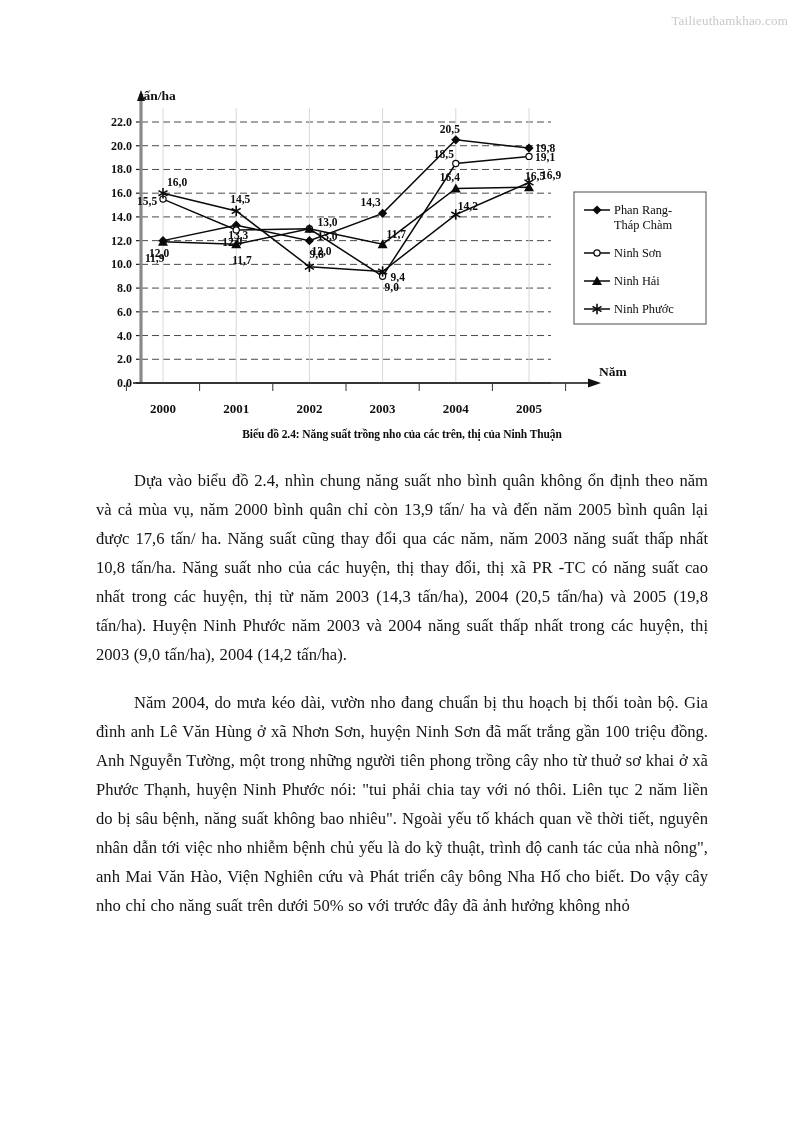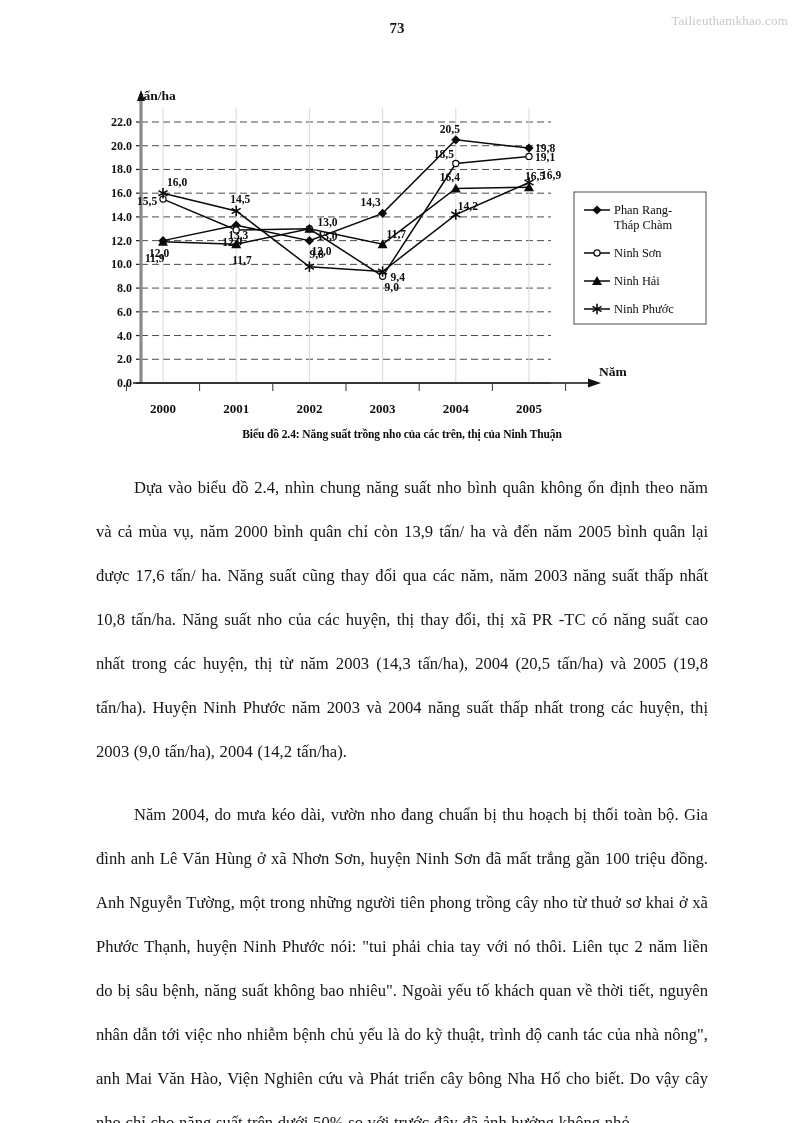--- a/index.html
+++ b/index.html
@@ -53,35 +53,34 @@
 
   
   .body-text{
     position:absolute;
     left:96px;top:466px;
     width:612px;
   }
   .para{
     font-family:"Liberation Serif",serif;
     font-size:16.6px;
-    line-height:44px;
+    line-height:29px;
     text-align:justify;
     text-indent:38px;
     margin:0 0 19px 0;
     color:#141414;
     word-spacing:.5px;
   }
 </style>
 </head>
 <body>
 
 <div class="page">
 
   <div class="watermark">Tailieuthamkhao.com</div>
-  <div class="page-number">73</div>
 
   <div class="figure">
     <svg class="chart-svg" id="chart" width="612" height="370" viewBox="0 0 612 370">
         <rect x="45" y="28" width="410" height="277" fill="#ffffff"></rect>
         <line x1="45" y1="305" x2="455" y2="305" stroke="#4a4a4a" stroke-width="1" stroke-dasharray="0"></line>
         <line x1="40" y1="305" x2="45" y2="305" stroke="#202020" stroke-width="1.2"></line>
         <text x="36" y="309" font-family="&quot;Liberation Serif&quot;, serif" font-size="12" font-weight="bold" text-anchor="end" fill="#101010">0.0</text>
         <line x1="45" y1="281.27272727272725" x2="455" y2="281.27272727272725" stroke="#4a4a4a" stroke-width="1" stroke-dasharray="7,4"></line>
         <line x1="40" y1="281.27272727272725" x2="45" y2="281.27272727272725" stroke="#202020" stroke-width="1.2"></line>
         <text x="36" y="285.27272727272725" font-family="&quot;Liberation Serif&quot;, serif" font-size="12" font-weight="bold" text-anchor="end" fill="#101010">2.0</text>

